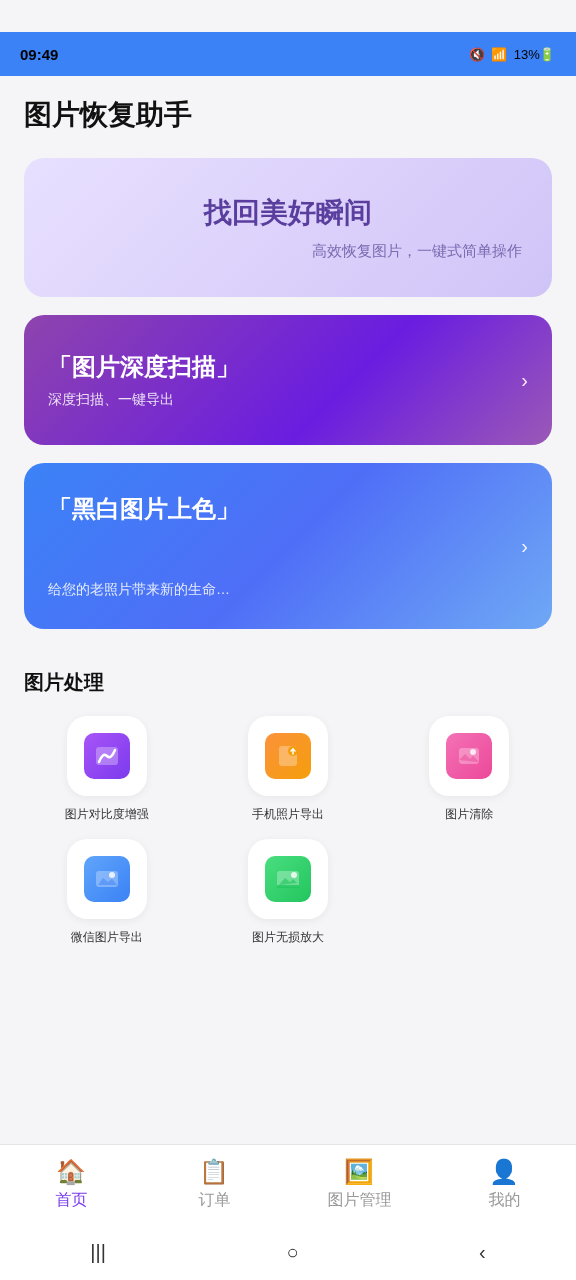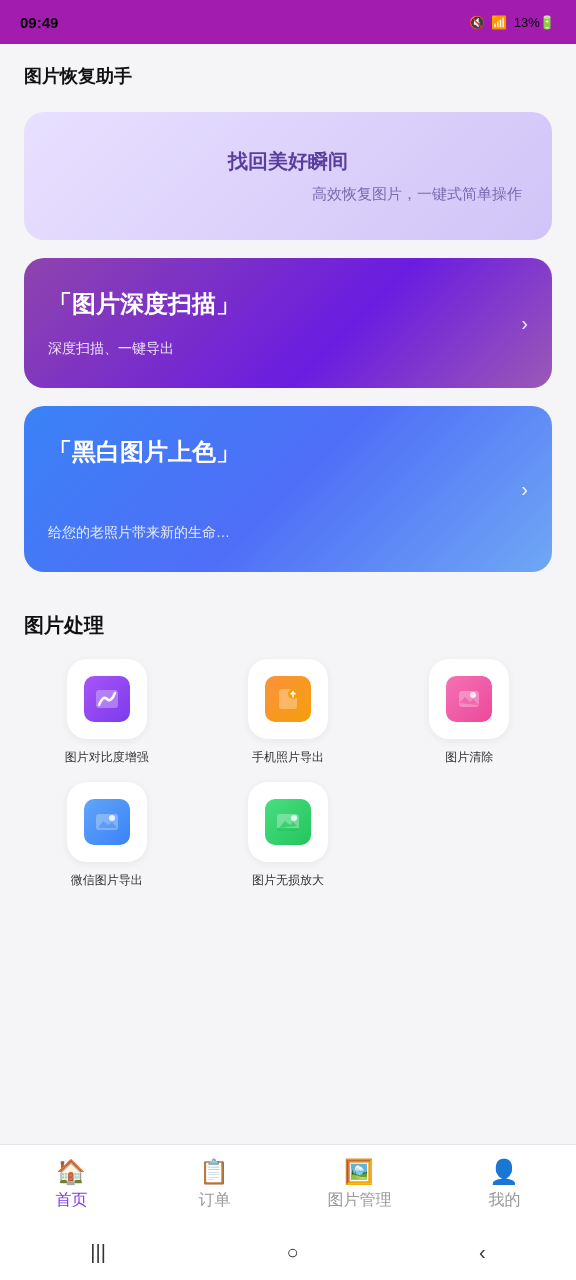--- a/index.html
+++ b/index.html
@@ -8,26 +8,27 @@
       width: 576px;
       min-height: 1280px;
       background: #f5f5f7;
       font-family: -apple-system, 'PingFang SC', 'Helvetica Neue', sans-serif;
       display: flex;
       flex-direction: column;
     }
 
     
     .status-bar {
-      background: #a21caf;
+      background: #3b82f6;
       height: 44px;
       display: flex;
       align-items: center;
       justify-content: space-between;
       padding: 0 20px;
+      margin-top: 32px;
     }
     .status-time {
       font-size: 15px;
       font-weight: 600;
       color: #000;
     }
     .status-icons {
       display: flex;
       align-items: center;
       gap: 6px;
@@ -37,54 +38,54 @@
 
     
     .main-content {
       flex: 1;
       background: #f5f5f7;
       padding: 20px 24px 0 24px;
       overflow-y: auto;
     }
 
     .page-title {
-      font-size: 18px;
+      font-size: 28px;
       font-weight: 700;
       color: #111;
       margin-bottom: 24px;
     }
 
     
     .hero-banner {
       background: linear-gradient(135deg, #e8e0ff 0%, #d0c4f7 100%);
       border-radius: 20px;
       padding: 36px 30px;
       text-align: center;
       margin-bottom: 18px;
     }
     .hero-title {
-      font-size: 20px;
+      font-size: 28px;
       font-weight: 700;
       color: #5a3e9e;
       margin-bottom: 10px;
     }
     .hero-subtitle {
       font-size: 15px;
       color: #7a6ab0;
       text-align: right;
     }
 
     
     .feature-card {
       border-radius: 20px;
       padding: 30px 24px;
       margin-bottom: 18px;
       display: flex;
       flex-direction: column;
-      justify-content: space-between;
+      justify-content: center;
       position: relative;
       cursor: pointer;
       min-height: 130px;
     }
     .feature-card-purple {
       background: linear-gradient(135deg, #8e44ad 0%, #6a1de0 60%, #9b59b6 100%);
     }
     .feature-card-blue {
       background: linear-gradient(135deg, #3b82f6 0%, #4f6ef7 50%, #6fa8f5 100%);
       gap: 48px;

